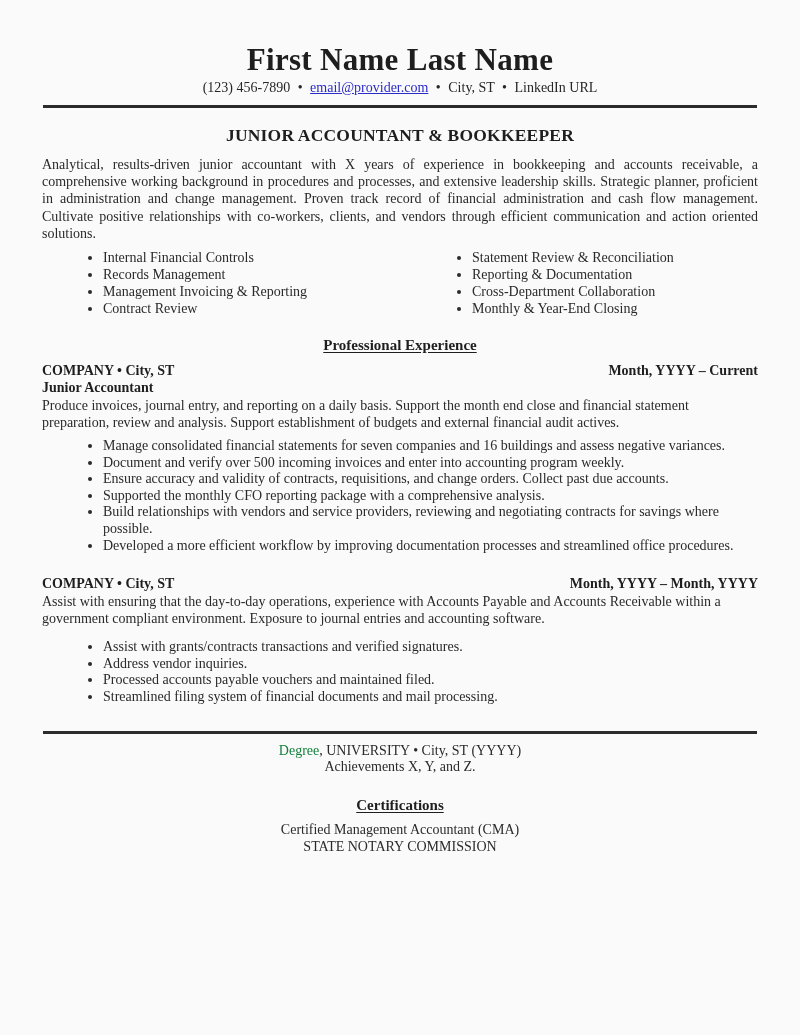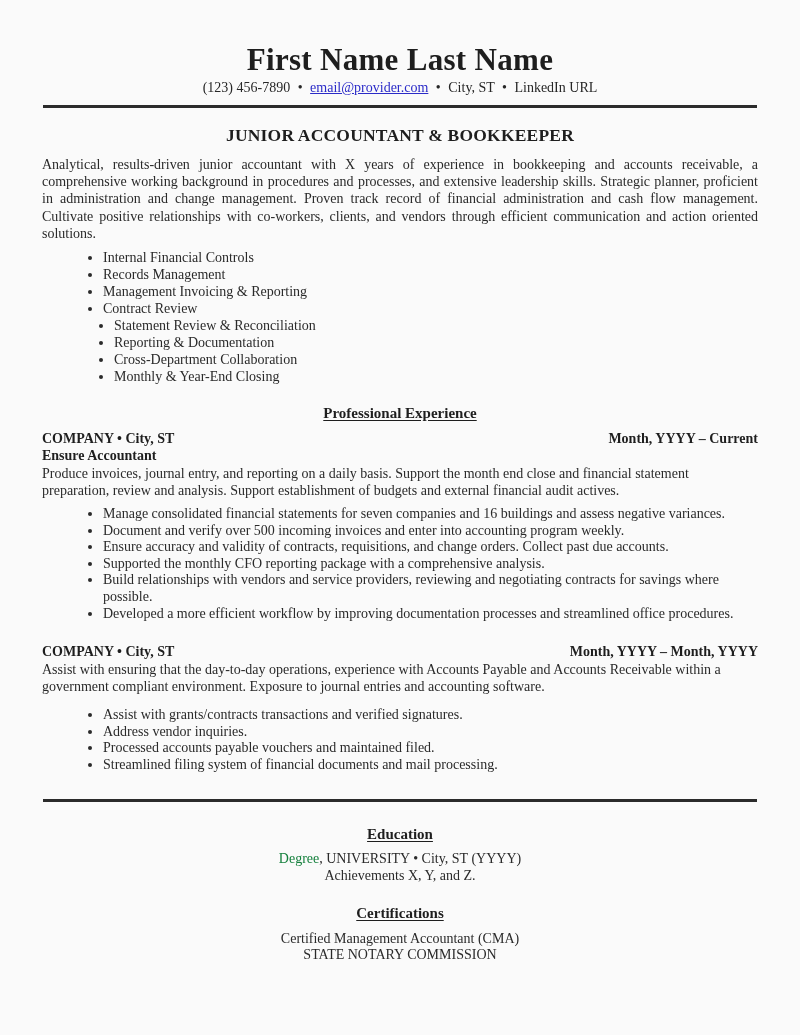--- a/index.html
+++ b/index.html
@@ -64,21 +64,21 @@
     font-size: 15px;
     font-weight: bold;
     color: #1e1e1e;
     text-decoration: underline;
     text-underline-offset: 2px;
   }
 
   
   .competencies {
     display: grid;
-    grid-template-columns: 1fr;
+    grid-template-columns: 1fr 1fr;
     margin-top: 7px;
   }
   .competencies ul { margin: 0; padding: 0 0 0 61px; }
   .competencies .col-right ul { padding-left: 72px; }
   .competencies li {
     font-size: 14px;
     line-height: 17px;
   }
 
   
@@ -166,21 +166,21 @@
       </div>
     </div>
 
     <h3 class="section-heading exp-heading">Professional Experience</h3>
 
     <div class="job">
       <div class="job-header">
         <span>COMPANY • City, ST</span>
         <span>Month, YYYY – Current</span>
       </div>
-      <div class="job-role">Ensure Accountant</div>
+      <div class="job-role">Junior Accountant</div>
       <p class="job-summary">Produce invoices, journal entry, and reporting on a daily basis. Support the month end close and financial statement preparation, review and analysis.  Support establishment of budgets and external financial audit actives.</p>
       <ul class="job-bullets">
           <li>Manage consolidated financial statements for seven companies and 16 buildings and assess negative variances.</li>
           <li>Document and verify over 500 incoming invoices and enter into accounting program weekly.</li>
           <li>Ensure accuracy and validity of contracts, requisitions, and change orders.  Collect past due accounts.</li>
           <li>Supported the monthly CFO reporting package with a comprehensive analysis.</li>
           <li>Build relationships with vendors and service providers, reviewing and negotiating contracts for savings where possible.</li>
           <li>Developed a more efficient workflow by improving documentation processes and streamlined office procedures.</li>
         </ul>
     </div>
@@ -197,21 +197,20 @@
           <li>Processed accounts payable vouchers and maintained filed.</li>
           <li>Streamlined filing system of financial documents and mail processing.</li>
         </ul>
     </div>
 
   </div>
 
   <div class="rule rule-bottom"></div>
 
   <div class="center-block">
-    <h3 class="section-heading edu-heading">Education</h3>
     <div class="degree-line">
       <span class="degree-label">Degree</span><span>, UNIVERSITY • City, ST (YYYY)</span>
     </div>
     <div>Achievements X, Y, and Z.</div>
   </div>
 
   <div class="center-block">
     <h3 class="section-heading cert-heading">Certifications</h3>
     <div class="cert-lines">Certified Management Accountant (CMA)</div>
     <div>STATE NOTARY COMMISSION</div>

